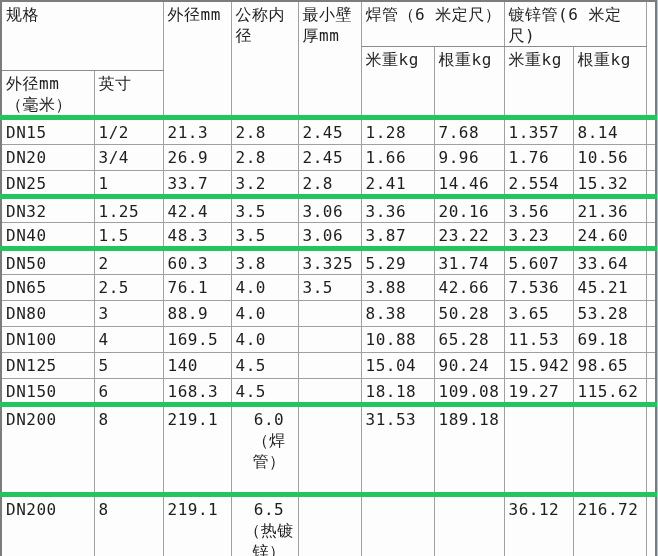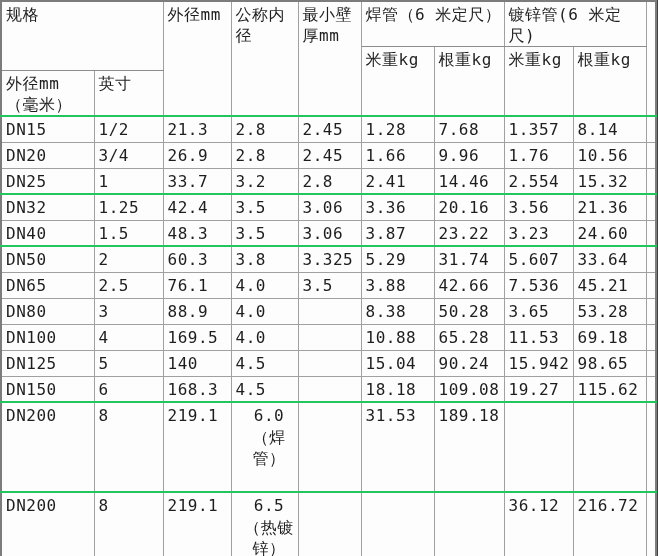--- a/index.html
+++ b/index.html
@@ -3,21 +3,21 @@
 <meta charset="utf-8">
 <style>
   html, body {
     margin: 0;
     padding: 0;
     background: #ffffff;
   }
   .page {
     width: 658px;
     height: 556px;
-    background: #404040;
+    background: #7dd3fc;
     overflow: hidden;
     box-sizing: border-box;
     padding: 0;
   }
   table.spec-table {
     border-collapse: collapse;
     table-layout: fixed;
     font-family: "DejaVu Sans Mono", "DejaVu Sans", "Liberation Sans", monospace, sans-serif;
     font-size: 16px;
     line-height: 1.32;
@@ -36,21 +36,21 @@
     overflow: hidden;
     box-sizing: border-box;
   }
   thead tr.hr1 { height: 27px; }
   thead tr.hr2 { height: 24px; }
   thead tr.hr3 { height: 43px; }
   thead th { border-bottom-color: #8c8c8c; }
   tbody tr { height: 26px; }
   tbody tr.tall1 { height: 90px; }
   tbody tr.tall2 { height: 71px; }
-  tr.thick-top > td { border-top: 2px solid #22c55e; }
+  tr.thick-top > td { border-top: 5px solid #22c55e; }
   td.center { text-align: center; padding-left: 10px; }
 </style>
 </head>
 <body>
 
 <div class="page">
   <table class="spec-table">
     <colgroup>
       <col style="width:93px">
       <col style="width:69px">

